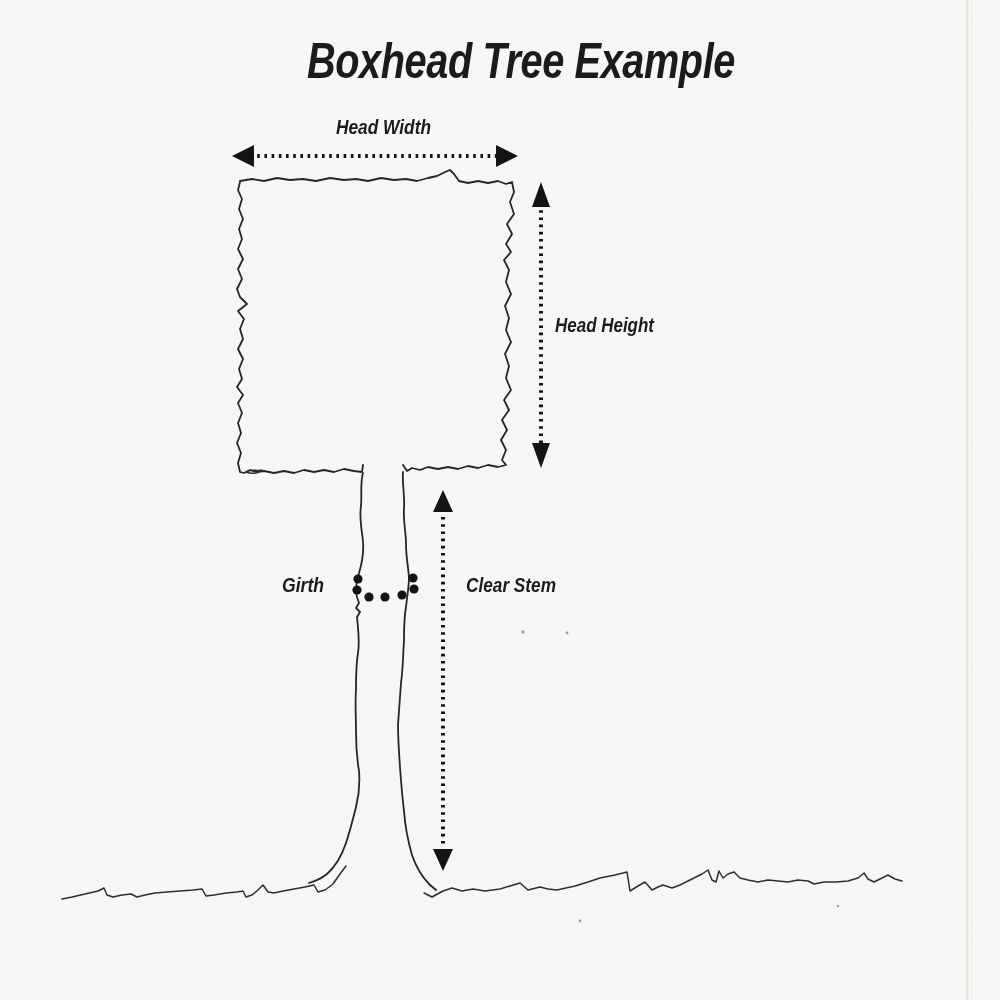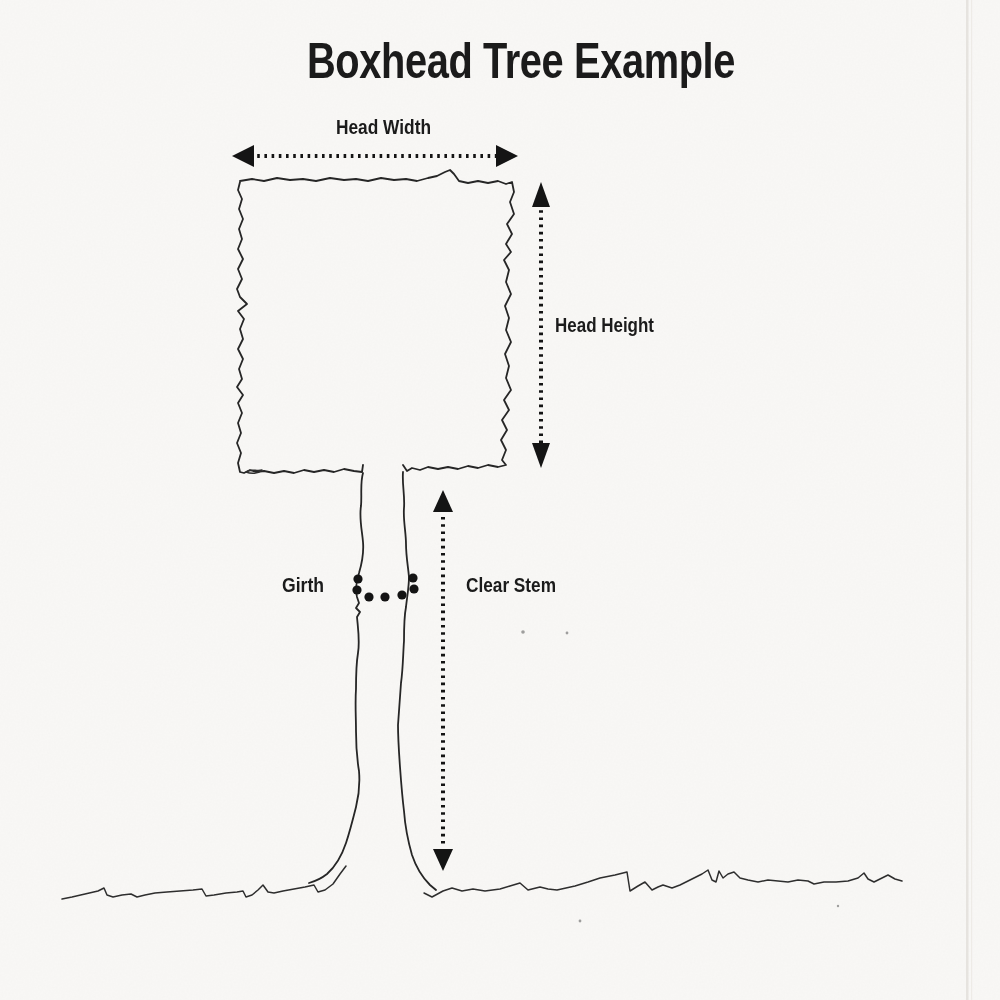--- a/index.html
+++ b/index.html
@@ -2,21 +2,21 @@
 <html><head>
 <meta charset="utf-8">
 <style>
   html,body{margin:0;padding:0;}
   body{
     width:1000px;height:1000px;
     font-family:"Liberation Sans","DejaVu Sans",sans-serif;
     background:#f9f8f6;
     overflow:hidden;
   }
-  .stage{position:relative;width:1000px;height:728px;}
+  .stage{position:relative;width:1000px;height:728px;font-style:italic;}
   svg{display:block;}
   .hand{fill:none;stroke:#262626;stroke-width:1.8;stroke-linejoin:round;stroke-linecap:round;}
   .hand-thin{fill:none;stroke:#2e2e2e;stroke-width:1.5;stroke-linejoin:round;stroke-linecap:round;}
   .dotted{fill:none;stroke:#141414;stroke-width:4;stroke-dasharray:2.6 4.6;}
   .arrowhead{fill:#141414;stroke:none;}
   .girth-dot{fill:#141414;stroke:none;}
   .title-text{font-weight:700;font-size:50px;fill:#1b1b1b;letter-spacing:-0.5px;}
   .label-text{font-weight:700;font-size:20px;fill:#1b1b1b;}
   .speck{fill:#555;opacity:0.55;}
 </style>

